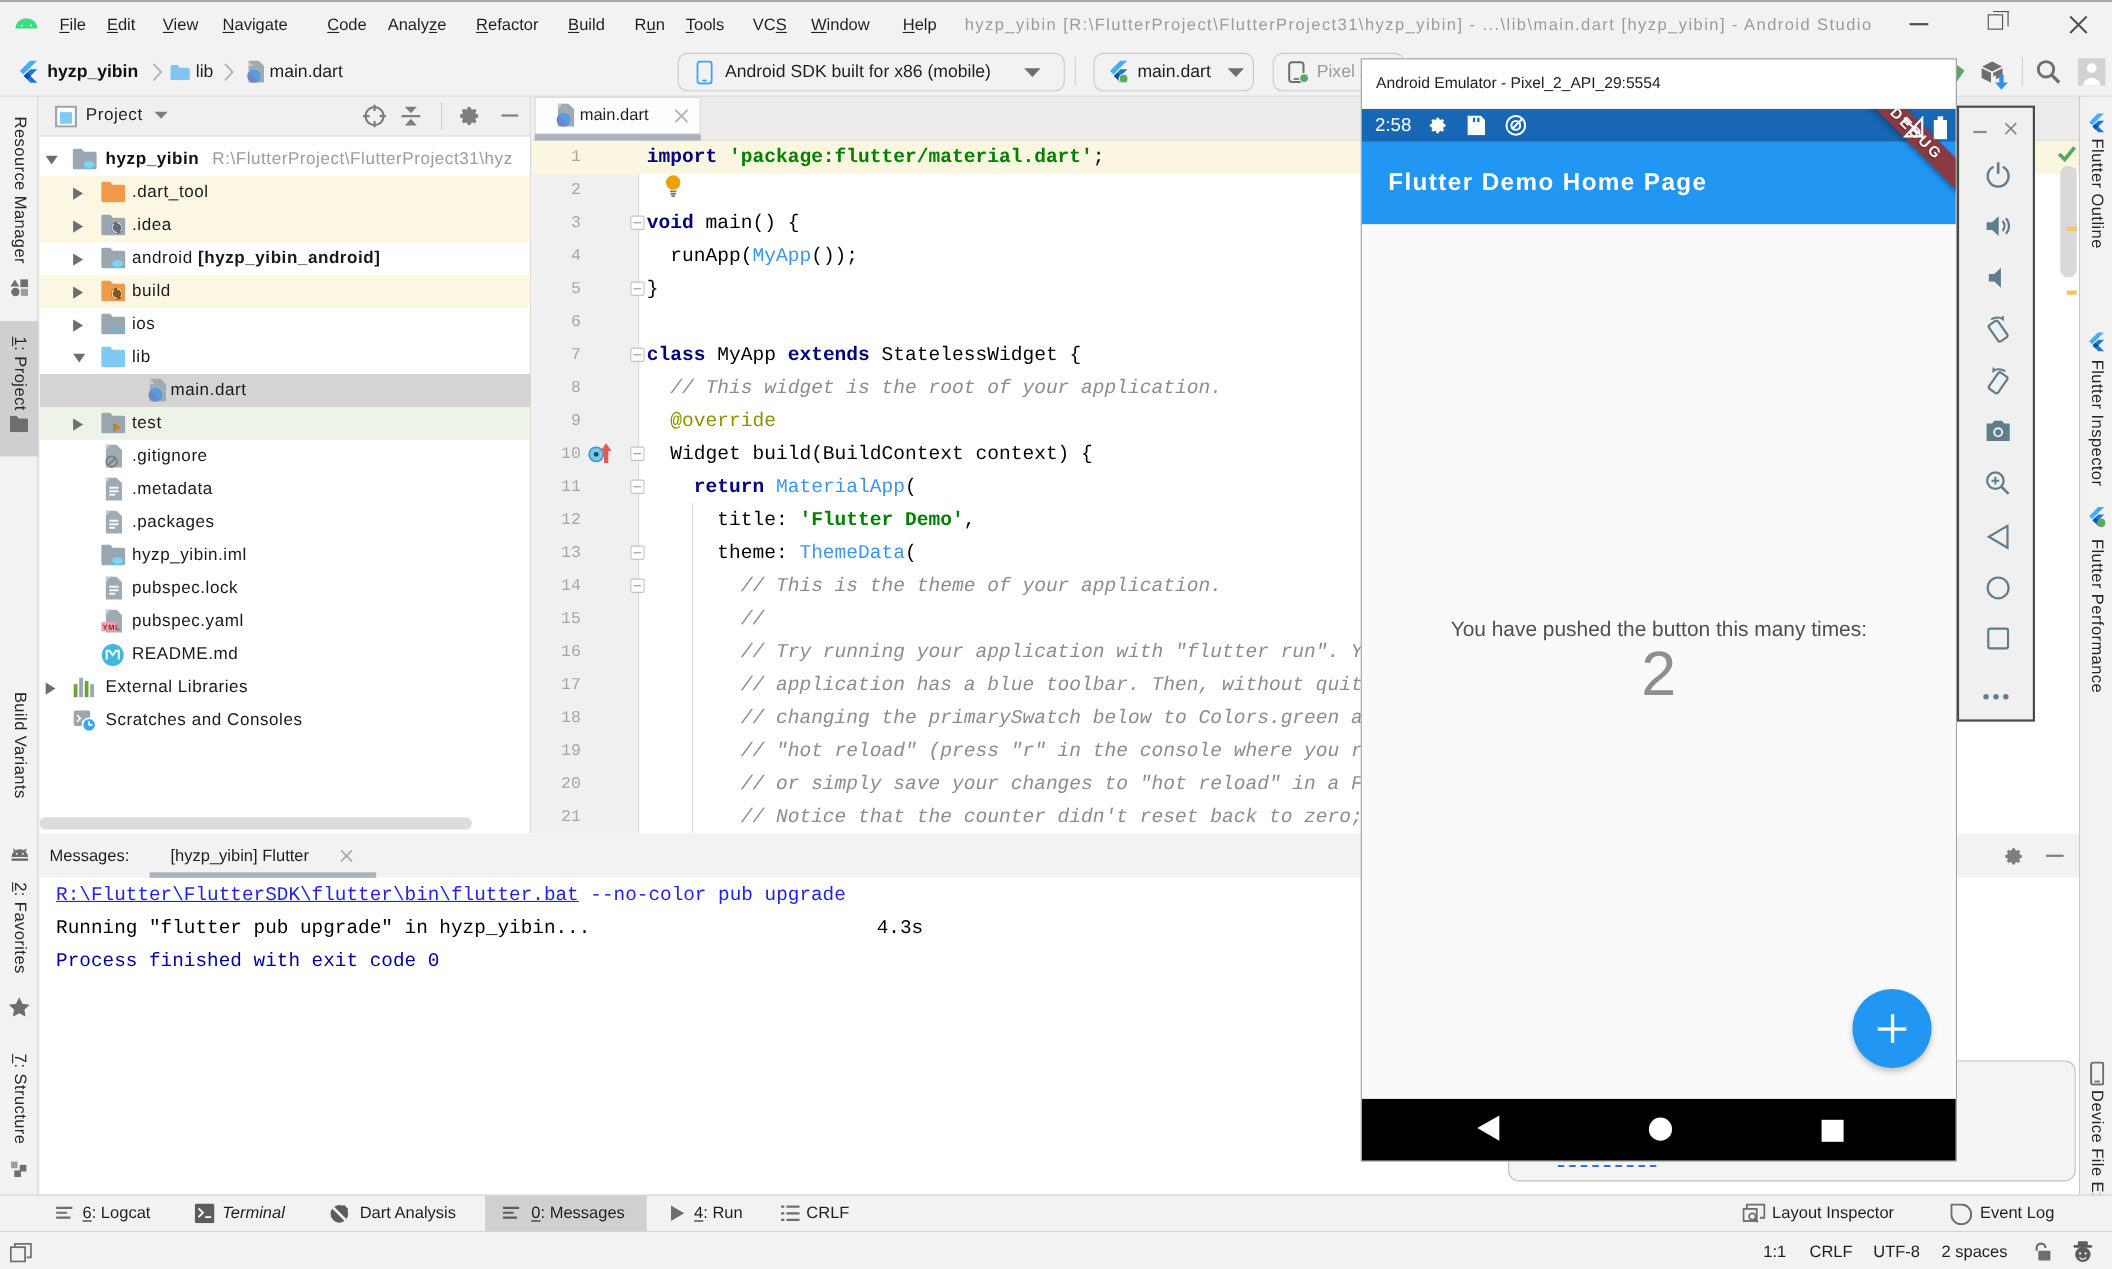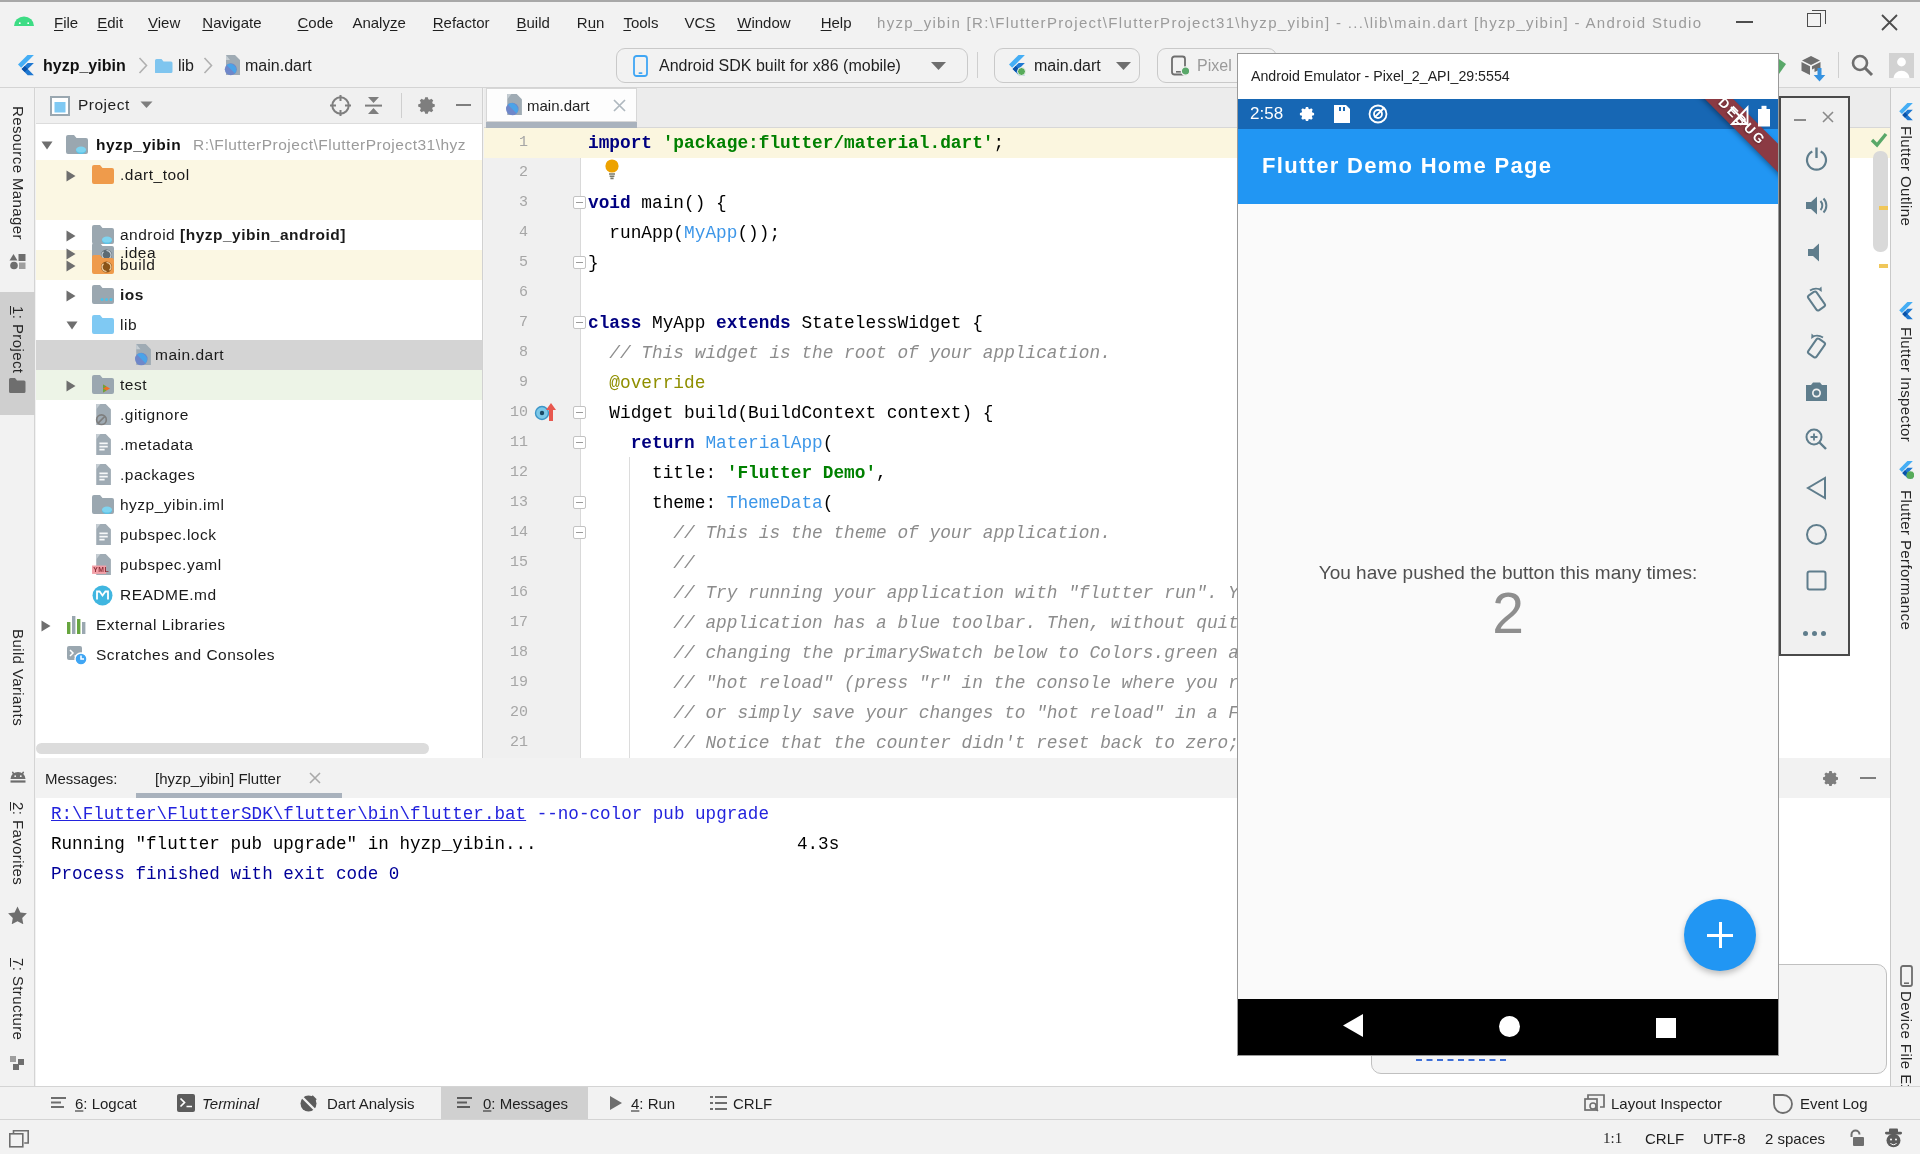--- a/index.html
+++ b/index.html
@@ -200,21 +200,21 @@
   </div>
   <div class="a" style="left:0;top:71.5px;width:447px;height:30px;line-height:30px;">
     <svg class="a" style="left:30px;top:10px;" width="10" height="12" viewBox="0 0 10 12">
           <path d="M0.5 0.5 L9.5 6 L0.5 11.5 Z" fill="#6e6e6e"></path>
         </svg>
     <svg class="a" style="left:56px;top:5px;" width="22" height="19" viewBox="0 0 22 19">
           <path d="M0 2 a2 2 0 0 1 2-2 h6 l2.5 3 H20 a2 2 0 0 1 2 2 v12 a2 2 0 0 1-2 2 H2 a2 2 0 0 1-2-2 Z" fill="#ef9b4b"></path>
         </svg>
     <span class="a" style="left:84px;">.dart_tool</span>
   </div>
-  <div class="a" style="left:0;top:101.5px;width:447px;height:30px;line-height:30px;margin-top:48px;">
+  <div class="a" style="left:0;top:101.5px;width:447px;height:30px;line-height:30px;">
     <svg class="a" style="left:30px;top:10px;" width="10" height="12" viewBox="0 0 10 12">
           <path d="M0.5 0.5 L9.5 6 L0.5 11.5 Z" fill="#6e6e6e"></path>
         </svg>
     <svg class="a" style="left:56px;top:5px;" width="22" height="19" viewBox="0 0 22 19">
           <path d="M0 2 a2 2 0 0 1 2-2 h6 l2.5 3 H20 a2 2 0 0 1 2 2 v12 a2 2 0 0 1-2 2 H2 a2 2 0 0 1-2-2 Z" fill="#9aa7b0"></path>
           <circle cx="14.5" cy="12" r="5.5" fill="#5d6b73"></circle>
           <path d="M14.5 7.5 a4.5 4.5 0 0 1 3 7.8 M14.5 16.5 a4.5 4.5 0 0 1-3-7.8" stroke="#c8d2d8" stroke-width="1.2" fill="none"></path>
         </svg>
     <span class="a" style="left:84px;">.idea</span>
   </div>
@@ -243,21 +243,21 @@
   <div class="a" style="left:0;top:191.5px;width:447px;height:30px;line-height:30px;">
     <svg class="a" style="left:30px;top:10px;" width="10" height="12" viewBox="0 0 10 12">
           <path d="M0.5 0.5 L9.5 6 L0.5 11.5 Z" fill="#6e6e6e"></path>
         </svg>
     <svg class="a" style="left:56px;top:5px;" width="22" height="19" viewBox="0 0 22 19">
           <path d="M0 2 a2 2 0 0 1 2-2 h6 l2.5 3 H20 a2 2 0 0 1 2 2 v12 a2 2 0 0 1-2 2 H2 a2 2 0 0 1-2-2 Z" fill="#9aa7b0"></path>
           <circle cx="10" cy="14.5" r="1.5" fill="#4cc2e8"></circle>
           <circle cx="14.5" cy="14.5" r="1.5" fill="#4cc2e8"></circle>
           <circle cx="19" cy="14.5" r="1.5" fill="#4cc2e8"></circle>
         </svg>
-    <span class="a" style="left:84px;font-weight:bold;">ios</span>
+    <span class="a" style="left:84px;">ios</span>
   </div>
   <div class="a" style="left:0;top:221.5px;width:447px;height:30px;line-height:30px;">
     <svg class="a" style="left:30px;top:11px;" width="12" height="9" viewBox="0 0 12 9">
           <path d="M0.5 0.5 h11 L6 8.5 Z" fill="#6e6e6e"></path>
         </svg>
     <svg class="a" style="left:56px;top:5px;" width="22" height="19" viewBox="0 0 22 19">
           <path d="M0 2 a2 2 0 0 1 2-2 h6 l2.5 3 H20 a2 2 0 0 1 2 2 v12 a2 2 0 0 1-2 2 H2 a2 2 0 0 1-2-2 Z" fill="#7fc9f3"></path>
         </svg>
     <span class="a" style="left:84px;">lib</span>
   </div>
@@ -537,21 +537,21 @@
         <path d="M10 1 a9 9 0 1 1-9 9 v-9 z" fill="none" stroke="#6e6e6e" stroke-width="1.8"></path>
       </svg>
   <div class="a" style="left:1800px;top:16px;transform:translateY(-50%);">Event Log</div>
 </div>
 
 <div class="a" id="statusbar" style="left:0;top:1121px;width:1920px;height:33px;background:#f2f2f2;font-size:15px;color:#1f1f1f;">
   <svg class="a" style="left:9px;top:9px;" width="20" height="18" viewBox="0 0 20 18">
         <rect x="0.8" y="3.8" width="13" height="13" fill="none" stroke="#6e6e6e" stroke-width="1.6"></rect>
         <path d="M4.5 3.5 V0.8 H19.2 V13 h-4" fill="none" stroke="#6e6e6e" stroke-width="1.6"></path>
       </svg>
-  <div class="a" style="left:1603px;top:17px;transform:translateY(-50%);font-family:Liberation Serif, serif;">1:1</div>
+  <div class="a" style="left:1603px;top:17px;transform:translateY(-50%);">1:1</div>
   <div class="a" style="left:1645px;top:17px;transform:translateY(-50%);">CRLF</div>
   <div class="a" style="left:1703px;top:17px;transform:translateY(-50%);">UTF-8</div>
   <div class="a" style="left:1765px;top:17px;transform:translateY(-50%);">2 spaces</div>
   <svg class="a" style="left:1849px;top:8px;" width="18" height="19" viewBox="0 0 18 19">
         <rect x="4" y="8" width="11" height="9" rx="1" fill="#6e6e6e"></rect>
         <path d="M2.5 8 V5.5 a4 4 0 0 1 8 0" fill="none" stroke="#6e6e6e" stroke-width="2"></path>
       </svg>
   <svg class="a" style="left:1884px;top:7px;" width="19" height="20" viewBox="0 0 19 20">
         <ellipse cx="9.5" cy="12.5" rx="7" ry="6.8" fill="#5c5c5c"></ellipse>
         <rect x="1" y="3.8" width="17" height="2.6" rx="1.3" fill="#5c5c5c"></rect>

